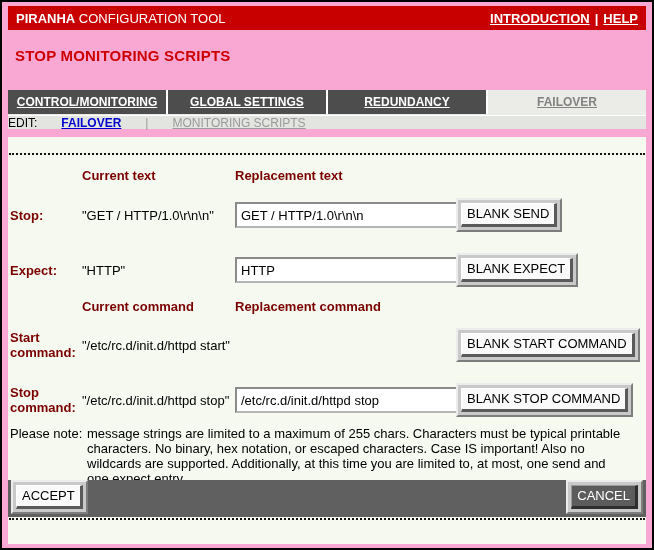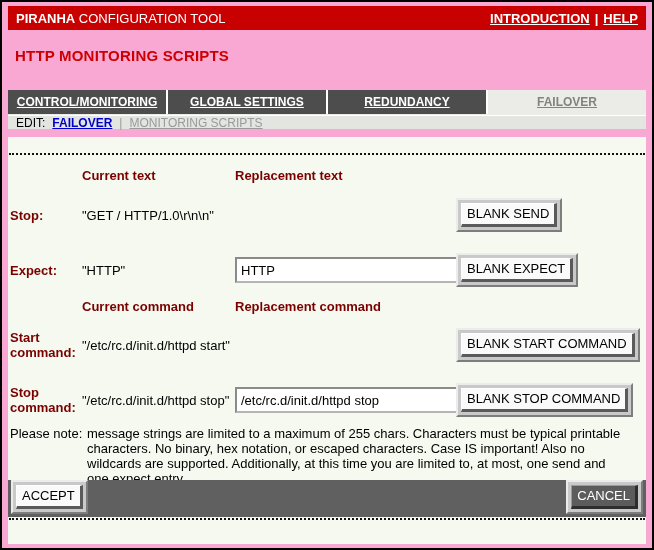--- a/index.html
+++ b/index.html
@@ -40,22 +40,22 @@
     font-size:12px; font-weight:bold; text-decoration:underline; cursor:pointer;
   }
   .tab.active {
     background:transparent; color:#828282; border-right:none; flex:1;
   }
 
   
   .breadcrumb {
     position:absolute; left:6px; right:6px; top:113px; height:14px;
     background:#e3e5e1; border-top:1px solid #fff;
-    display:flex; align-items:center; gap:7px;
-    padding-left:8px; font-size:12px; color:#000;
+    display:flex; align-items:center; gap:24px;
+    padding-left:0; font-size:12px; color:#000;
   }
   .breadcrumb .bc-link { color:#0000cc; text-decoration:underline; font-weight:bold; cursor:pointer; }
   .breadcrumb .bc-sep { color:#9a9a9a; }
   .breadcrumb .bc-current { color:#9a9a9a; text-decoration:underline; }
 
   
   .main {
     position:absolute; left:6px; right:6px; top:135px; height:407px;
     background:#f5f9ef; overflow:hidden;
   }
@@ -123,21 +123,21 @@
 
   <div class="topbar">
     <div class="brand"><b>PIRANHA</b><span> CONFIGURATION TOOL</span></div>
     <div class="toplinks">
       <a>INTRODUCTION</a>
       <span>|</span>
       <a>HELP</a>
     </div>
   </div>
 
-  <div class="page-title">HTTP MONITORING SCRIPTS</div>
+  <div class="page-title">STOP MONITORING SCRIPTS</div>
 
   <div class="tabs">
     <div class="tab">CONTROL/MONITORING</div>
     <div class="tab">GLOBAL SETTINGS</div>
     <div class="tab">REDUNDANCY</div>
     <div class="tab active">FAILOVER</div>
   </div>
 
   <div class="breadcrumb">
     <span>EDIT:</span>
@@ -150,20 +150,21 @@
     <div class="dotline hr1"></div>
 
     <div class="colheads ch1">
       <span class="ch-current">Current text</span>
       <span class="ch-replacement">Replacement text</span>
     </div>
 
     <div class="frow r-send">
       <div class="cell c-label">Stop:</div>
       <div class="cell c-current">"GET / HTTP/1.0\r\n\n"</div>
+      <div class="cell c-input"><input type="text" value="GET / HTTP/1.0\r\n\n" style=""></div>
       <div class="cell c-button"><span class="btn"><span class="btn-face">BLANK SEND</span></span></div>
     </div>
 
     <div class="frow r-expect">
       <div class="cell c-label">Expect:</div>
       <div class="cell c-current">"HTTP"</div>
       <div class="cell c-input"><input type="text" value="HTTP" style=""></div>
       <div class="cell c-button"><span class="btn"><span class="btn-face">BLANK EXPECT</span></span></div>
     </div>
 

